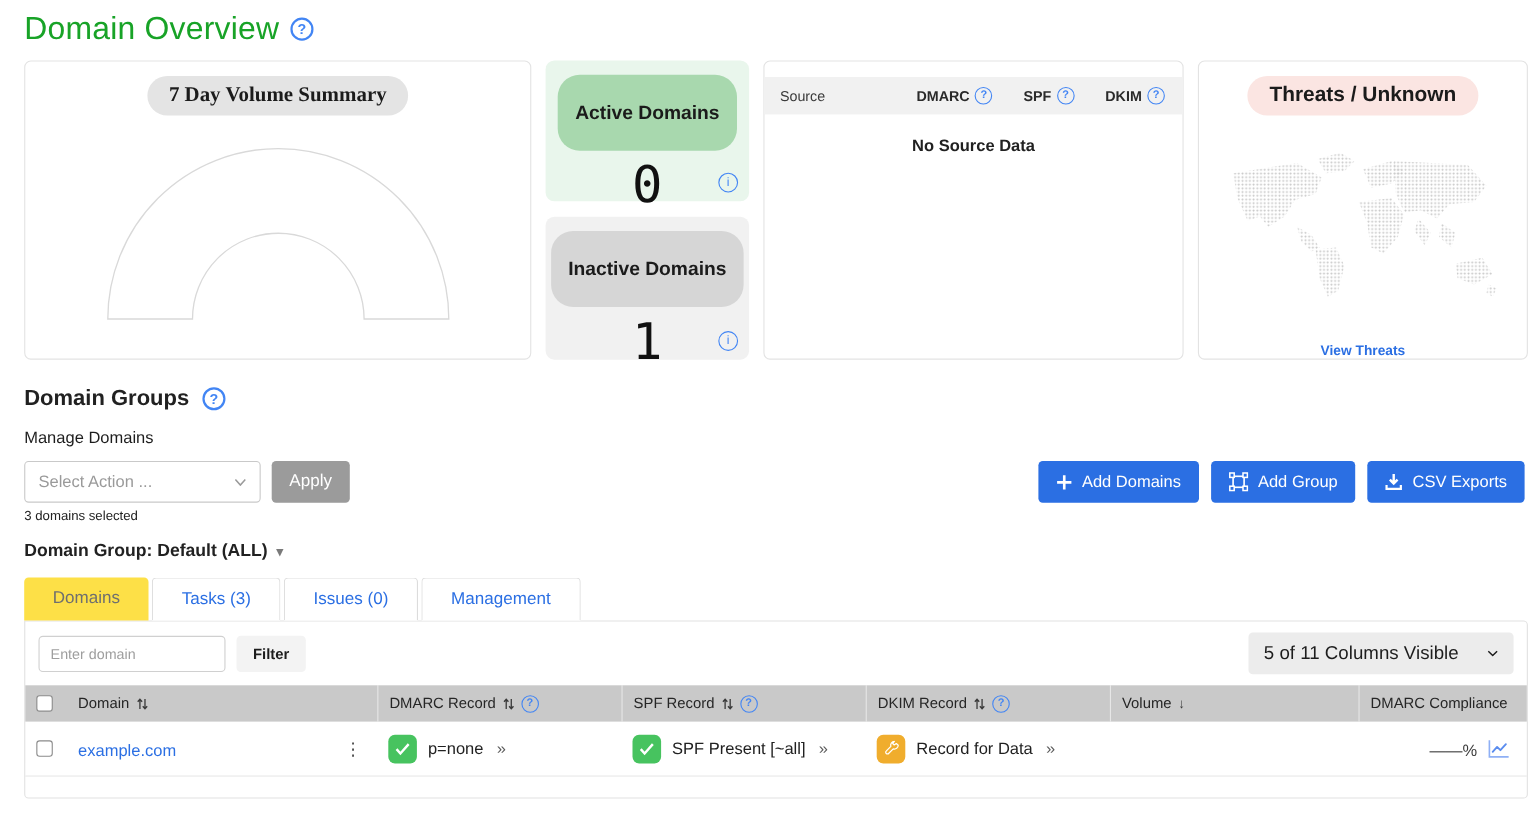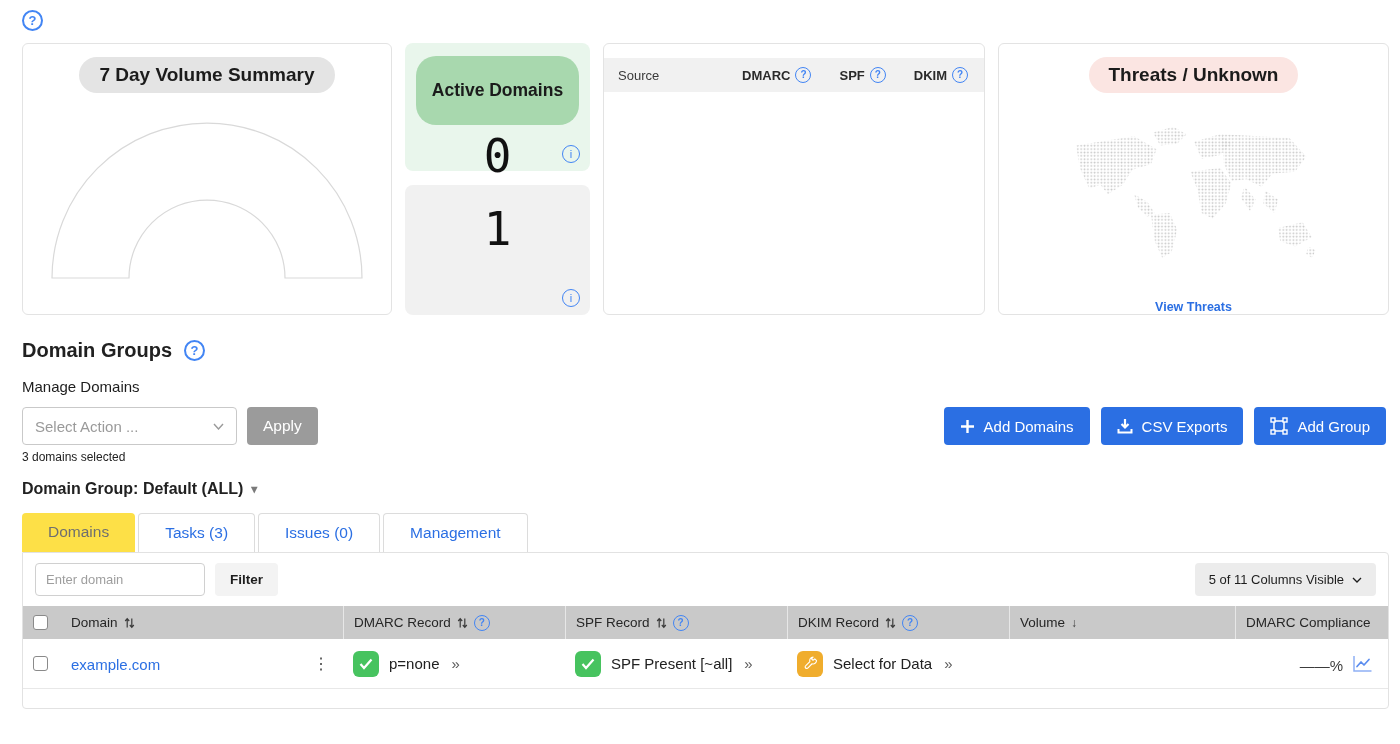--- a/index.html
+++ b/index.html
@@ -15,21 +15,21 @@
     color: #4285f4; font-size: 13px; font-weight: 700; line-height: 1; flex: 0 0 auto; }
   .help-ic.sm { width: 16px; height: 16px; border-width: 1.5px; font-size: 10px; }
 
   
   .cards-row { display: flex; gap: 13px; height: 272px; }
   .card { background: #fff; border: 1px solid #e3e3e3; border-radius: 6px; position: relative; }
   .pill { display: inline-block; padding: 7px 20px; border-radius: 20px; font-size: 19px;
     font-weight: 600; color: #1b1b1b; }
   .card-head { text-align: center; padding-top: 13px; }
 
-  .card-volume { width: 370px; }
+  .card-volume { width: 461px; font-family: Liberation Serif, serif; }
   .gauge-wrap { display: flex; justify-content: center; margin-top: 24px; }
 
   .stat-col { width: 185px; display: flex; flex-direction: column; gap: 14px; }
   .stat-card { border-radius: 8px; position: relative; text-align: center; padding-top: 13px; }
   .stat-card.active { height: 128px; background: #e9f6ec; }
   .stat-card.inactive { height: 130px; background: #f1f1f1; }
   .stat-card .pill { font-size: 17.5px; padding: 24px 16px; }
   .pill-green { background: #a8d8ae; }
   .pill-gray { background: #d6d6d6; }
   .pill-lightgray { background: #e4e4e4; }
@@ -85,21 +85,21 @@
   
   .panel { border: 1px solid #e2e2e2; border-radius: 0 4px 4px 4px; }
   .filter-bar { display: flex; align-items: center; padding: 10px 12px; }
   .filter-input { width: 170px; height: 33px; border: 1px solid #d0d0d0; border-radius: 4px;
     padding: 0 10px; font-size: 13px; font-family: "Liberation Sans", sans-serif; color: #333; }
   .filter-input::placeholder { color: #9e9e9e; }
   .filter-btn { margin-left: 10px; background: #f3f3f3; border: none; border-radius: 4px;
     padding: 9px 15px; font-size: 13.5px; font-weight: 700; color: #1d1d1d; cursor: pointer;
     font-family: "Liberation Sans", sans-serif; }
   .columns-btn { margin-left: auto; background: #ececec; border: none; border-radius: 4px;
-    padding: 9px 14px; font-size: 13px; color: #1d1d1d; display: inline-flex; gap: 8px;
+    padding: 9px 14px; font-size: 17px; color: #1d1d1d; display: inline-flex; gap: 26px;
     align-items: center; cursor: pointer; font-family: "Liberation Sans", sans-serif; }
 
   .tbl-header, .tbl-row { display: grid;
     grid-template-columns: 38px 282px 222px 222px 222px 226px 1fr; align-items: center; }
   .tbl-header { background: #c9c9c9; height: 33px; font-size: 13.5px; color: #262626; }
   .tbl-header > div { display: flex; align-items: center; gap: 6px; padding: 0 10px;
     height: 100%; border-left: 1px solid rgba(255,255,255,.55); }
   .tbl-header > div:first-child, .tbl-header > div:nth-child(2) { border-left: none; }
   .tbl-row { height: 50px; border-bottom: 1px solid #e8e8e8; font-size: 15px; }
   .tbl-row > div { padding: 0 10px; display: flex; align-items: flex-end; }
@@ -120,20 +120,21 @@
 
   .sort-ic, .chart-ic, .chev-ic { flex: 0 0 auto; display: inline-block; }
   .center-cols { font-weight: 700; }
 </style>
 </head>
 <body>
 
 <div class="page">
 
   <div class="page-title-row">
+    <span class="page-title">Domain Overview</span>
     <span class="help-ic">?</span>
   </div>
 
   <div class="cards-row">
 
     <div class="card card-volume">
       <div class="card-head">
         <span class="pill pill-lightgray">7 Day Volume Summary</span>
       </div>
       <div class="gauge-wrap">
@@ -143,20 +144,21 @@
       </div>
     </div>
 
     <div class="stat-col">
       <div class="stat-card active">
         <span class="pill pill-green">Active Domains</span>
         <div class="stat-value">0</div>
         <span class="info-ic">i</span>
       </div>
       <div class="stat-card inactive">
+        <span class="pill pill-gray">Inactive Domains</span>
         <div class="stat-value">1</div>
         <span class="info-ic">i</span>
       </div>
     </div>
 
     <div class="card card-compliance">
       <div class="compliance-header">
         <span style="font-weight:400;color:#3a3a3a;">Source</span>
         <span class="comp-col">
             <span class="center-cols">DMARC</span>
@@ -164,20 +166,21 @@
           </span>
         <span class="comp-col">
             <span class="center-cols">SPF</span>
             <span class="help-ic sm">?</span>
           </span>
         <span class="comp-col">
             <span class="center-cols">DKIM</span>
             <span class="help-ic sm">?</span>
           </span>
       </div>
+      <div class="comp-empty">No Source Data</div>
     </div>
 
     <div class="card card-threats">
       <div class="card-head">
         <span class="pill pill-pink">Threats / Unknown</span>
       </div>
       <div class="map-wrap">
         <svg width="262" height="168" viewBox="0 0 280 170">
           <defs>
             <pattern id="dots" width="3.6" height="3.6" patternUnits="userSpaceOnUse">
@@ -223,35 +226,35 @@
     </div>
 
     <div class="blue-btns">
       <button class="btn btn-blue">
         <svg width="15" height="15" viewBox="0 0 15 15">
             <path d="M7.5 1 v13 M1 7.5 h13" stroke="#fff" stroke-width="2.4"></path>
           </svg>
         <span>Add Domains</span>
       </button>
       <button class="btn btn-blue">
-        <svg width="16" height="16" viewBox="0 0 16 16">
-          <path d="M8 1 v8 M4.5 6 L8 9.5 L11.5 6" fill="none" stroke="#fff" stroke-width="2.2"></path>
-          <path d="M1.5 11 v3.5 h13 V11" fill="none" stroke="#fff" stroke-width="2"></path>
-        </svg>
-        <span>CSV Exports</span>
-      </button>
-      <button class="btn btn-blue">
         <svg width="18" height="18" viewBox="0 0 18 18">
           <rect x="4" y="4" width="10" height="10" fill="none" stroke="#fff" stroke-width="1.5"></rect>
           <rect x="1" y="1" width="4" height="4" fill="#2b6fe3" stroke="#fff" stroke-width="1.4"></rect>
           <rect x="13" y="1" width="4" height="4" fill="#2b6fe3" stroke="#fff" stroke-width="1.4"></rect>
           <rect x="1" y="13" width="4" height="4" fill="#2b6fe3" stroke="#fff" stroke-width="1.4"></rect>
           <rect x="13" y="13" width="4" height="4" fill="#2b6fe3" stroke="#fff" stroke-width="1.4"></rect>
         </svg>
         <span>Add Group</span>
+      </button>
+      <button class="btn btn-blue">
+        <svg width="16" height="16" viewBox="0 0 16 16">
+          <path d="M8 1 v8 M4.5 6 L8 9.5 L11.5 6" fill="none" stroke="#fff" stroke-width="2.2"></path>
+          <path d="M1.5 11 v3.5 h13 V11" fill="none" stroke="#fff" stroke-width="2"></path>
+        </svg>
+        <span>CSV Exports</span>
       </button>
     </div>
   </div>
 
   <div class="group-selector">
     <span>Domain Group: Default (ALL)</span>
     <span class="caret">▾</span>
   </div>
 
   <div class="tabs">
@@ -347,21 +350,21 @@
           <span class="chev-dbl">»</span>
         </span>
       </div>
       <div>
         <span class="status">
           <span class="status-ic ic-warn">
             <svg width="15" height="15" viewBox="0 0 24 24">
                 <path d="M21.7 7.3 a5.4 5.4 0 0 1-7.2 5.1 L8 18.9 a2.5 2.5 0 1 1-3.5-3.5 l6.5-6.5 a5.4 5.4 0 0 1 5.1-7.2 l-2.4 2.9 2.2 2.2 3-2.1 z" fill="none" stroke="#fff" stroke-width="1.8" stroke-linejoin="round"></path>
               </svg>
           </span>
-          <span>Select for Data</span>
+          <span>Record for Data</span>
           <span class="chev-dbl">»</span>
         </span>
       </div>
       <div>
           <span></span>
         </div>
       <div class="cell-compliance">
         <span>——%</span>
         <svg class="chart-ic" width="23" height="20" viewBox="0 0 23 20">
           <path d="M3 2 V17 H20.5" fill="none" stroke="#8fb0f5" stroke-width="1.5"></path>

